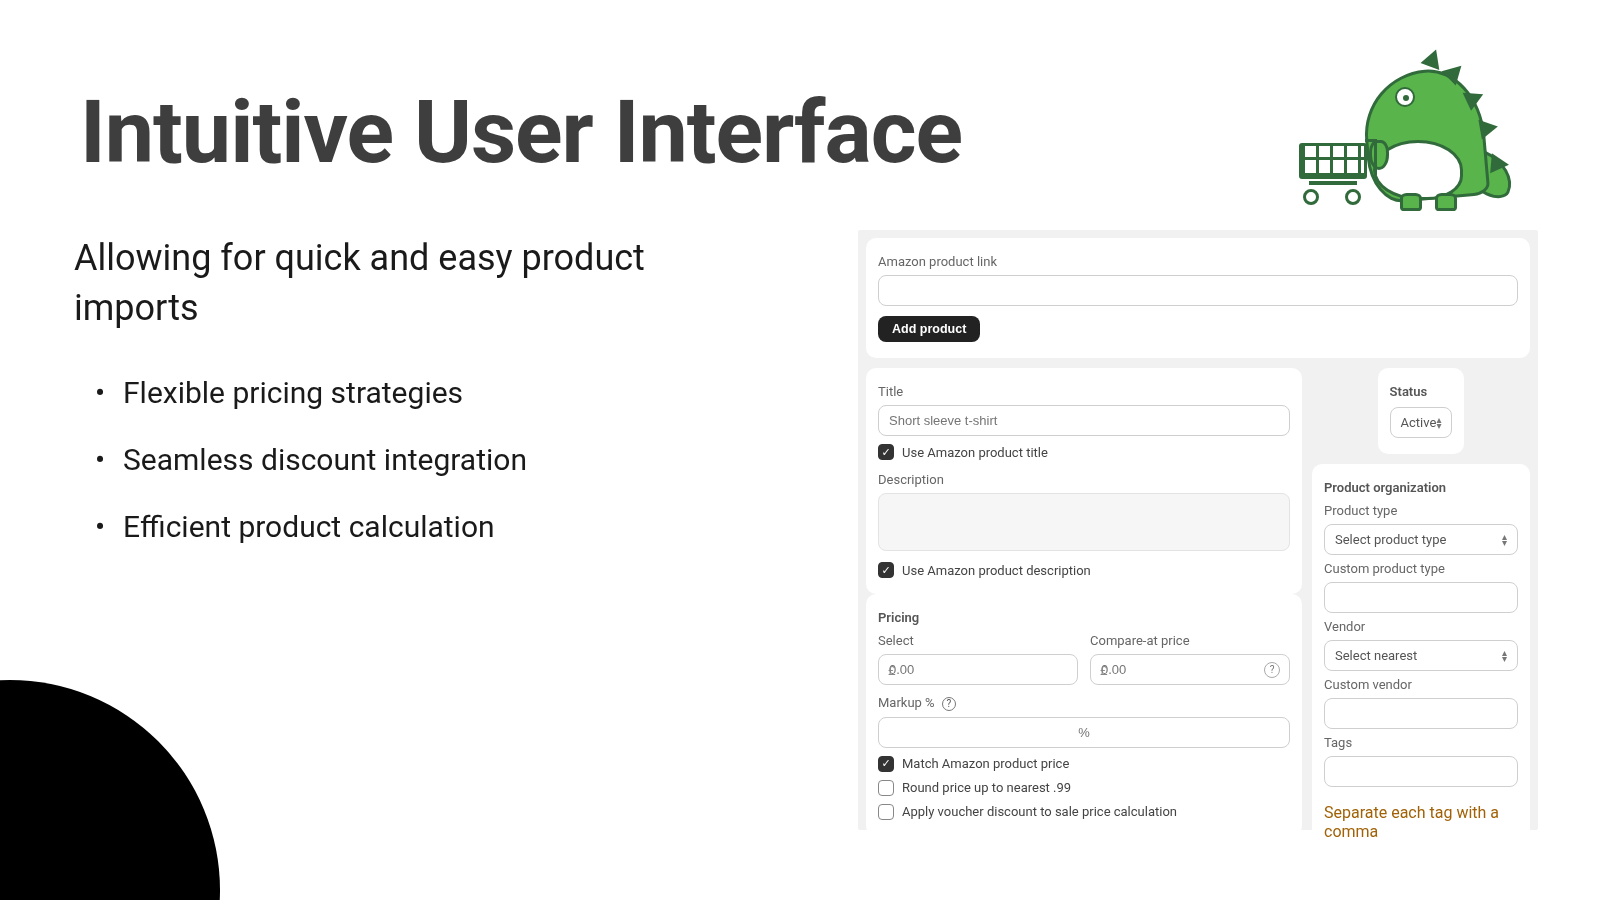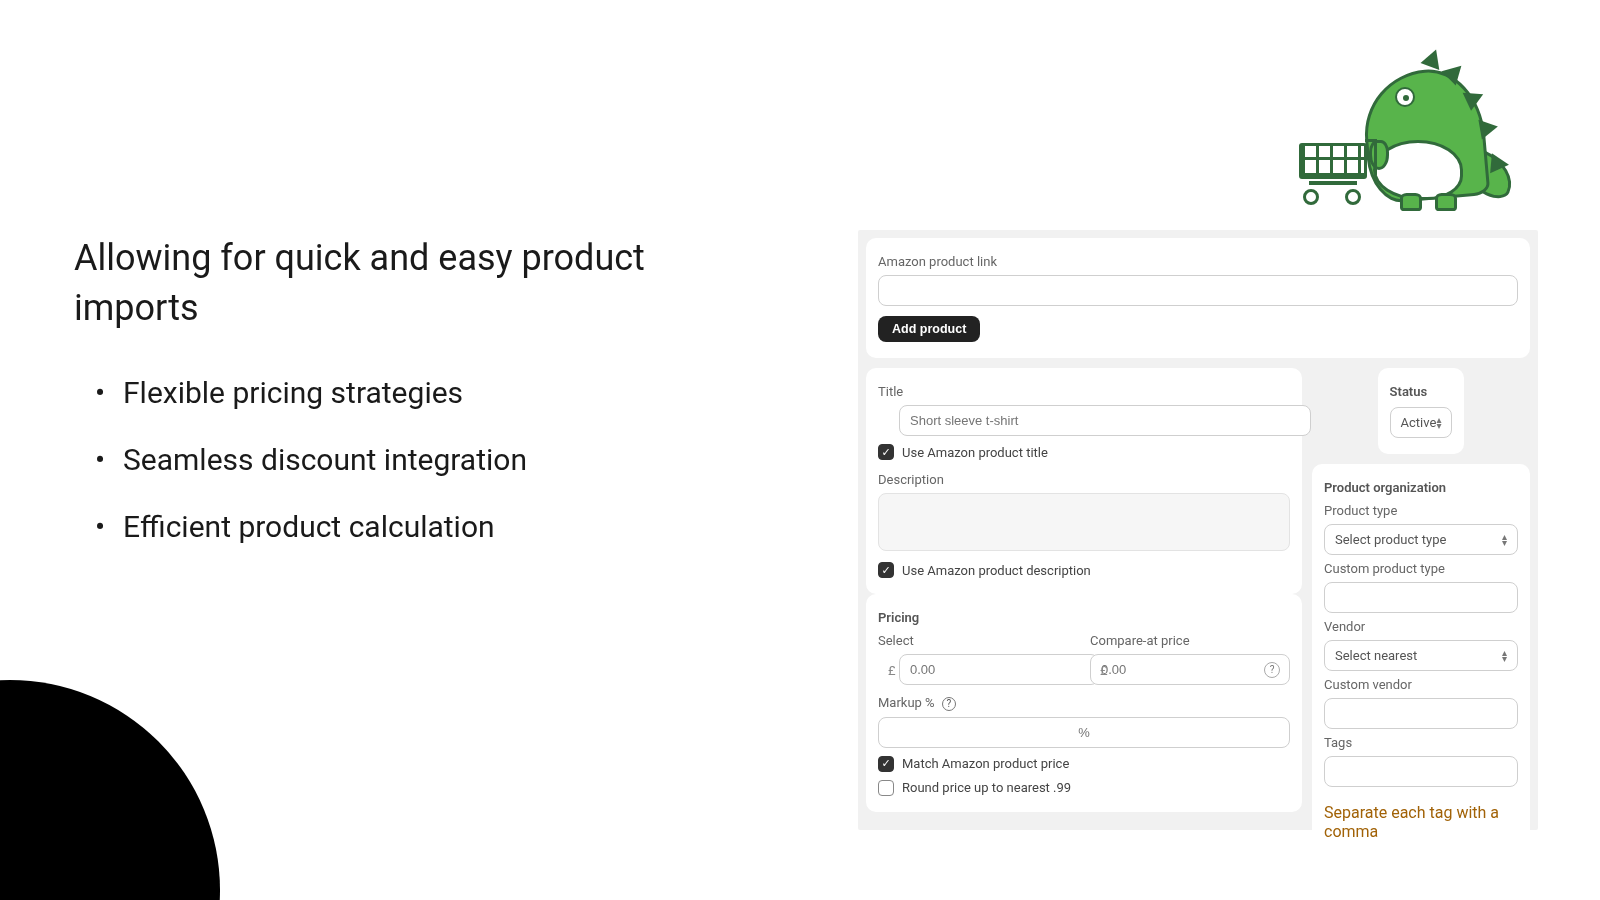--- a/index.html
+++ b/index.html
@@ -123,21 +123,21 @@
   .section-heading { font-size: 13px; color:#555; font-weight:600; margin-bottom:8px; }
   input[type=text].field, .field {
     width: 100%;
     border: 1px solid #cfcfcf;
     border-radius: 8px;
     background: #fff;
     padding: 7px 10px;
     font-size: 13px;
     color: #444;
   }
-  .field.grey { background:#f6f6f6; border:1px solid #e3e3e3; color:#999;margin-left:21px; }
+  .field.grey { background:#f6f6f6; border:1px solid #e3e3e3; color:#999; }
   .textarea {
     width:100%; height:58px; background:#f6f6f6; border:1px solid #e3e3e3;
     border-radius:8px; resize:none; padding:8px 10px;
   }
   .btn-black {
     background: #222; color:#fff; border:none; border-radius:8px;
     padding: 6px 14px; font-size:12.5px; font-weight:600; cursor:pointer;
   }
   .checkbox-row { display:flex; align-items:center; gap:8px; margin-top:8px; font-size:13px; color:#444;}
   .cbx {
@@ -163,20 +163,21 @@
   .org-card .label { margin-top:6px; }
   .org-card .label:first-child { margin-top:0; }
   .hint { font-size:16px; color:#a16207; margin-top:16px; }
   .main-col { display:flex; flex-direction:column; }
   .side-col { display:flex; flex-direction:column; gap:10px;align-items:center; }
 </style>
 </head>
 <body>
 
 <div class="slide">
+  <div class="title">Intuitive User Interface</div>
   <div class="subtitle">Allowing for quick and easy product imports</div>
   <ul class="bullets">
     <li>Flexible pricing strategies</li>
     <li>Seamless discount integration</li>
     <li>Efficient product calculation</li>
   </ul>
 
   <div class="black-blob"></div>
 
   <div class="mascot">
@@ -254,20 +255,24 @@
           </div>
         </div>
         <div class="checkbox-row">
           <span class="cbx checked"></span>
           <span>Match Amazon product price</span>
         </div>
         <div class="checkbox-row">
           <span class="cbx"></span>
           <span>Round price up to nearest .99</span>
         </div>
+        <div class="checkbox-row">
+          <span class="cbx"></span>
+          <span>Apply voucher discount to sale price calculation</span>
+        </div>
       </div>
     </div>
 
     <div class="side-col">
       <div class="card">
         <div class="section-heading">Status</div>
         <div class="select">
           <span>Active</span>
           <span class="select-arrows">
               <span>▴</span>

